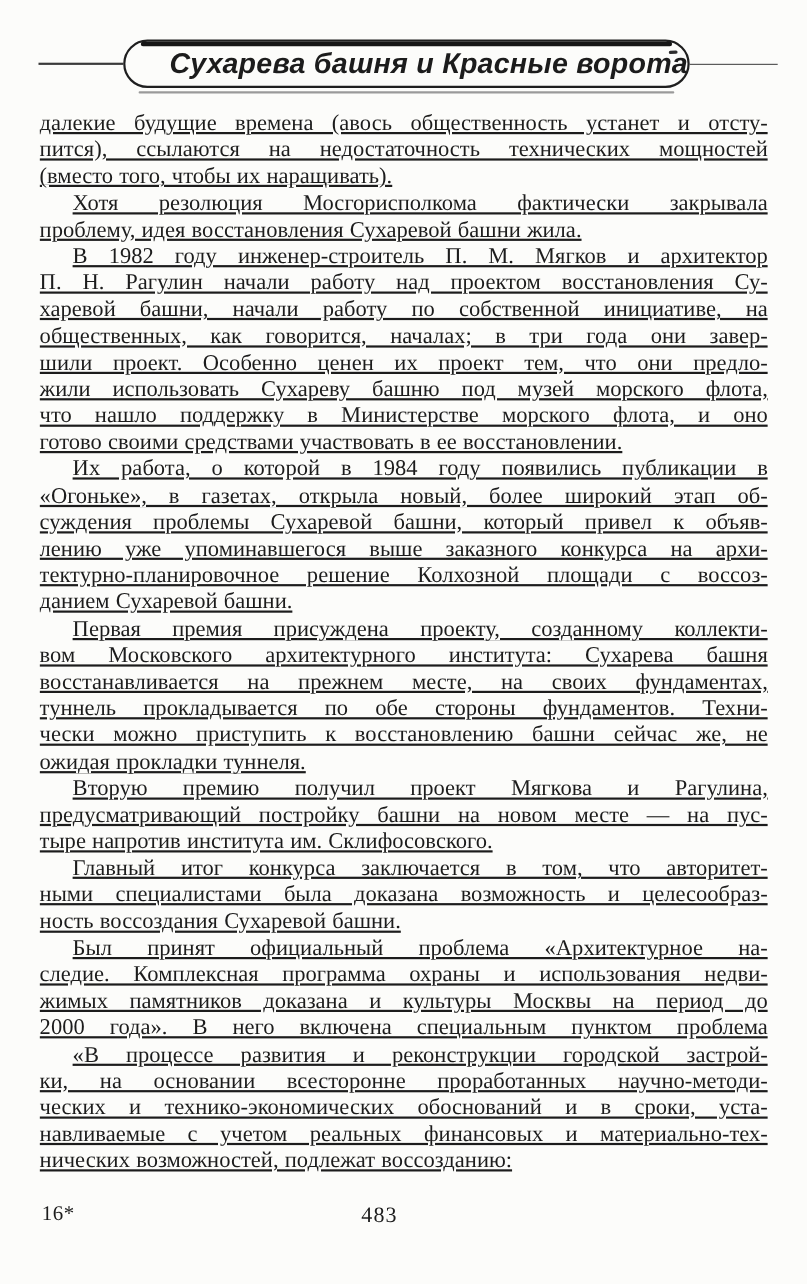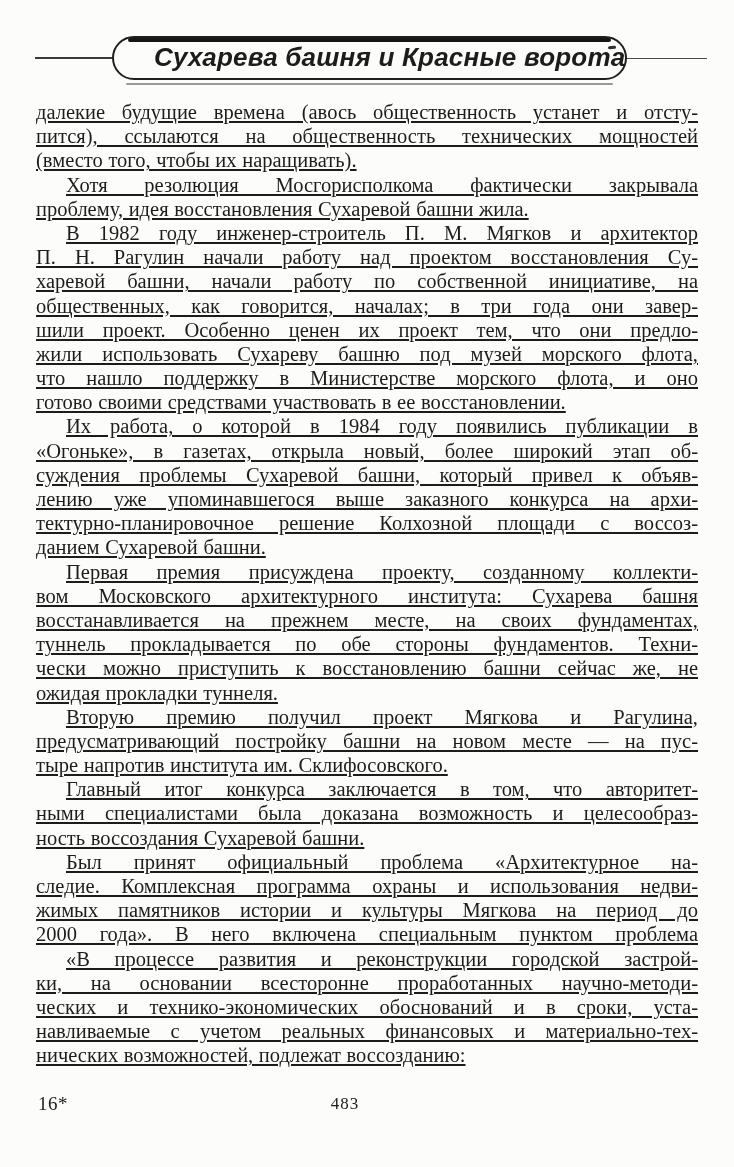--- a/index.html
+++ b/index.html
@@ -97,39 +97,39 @@
     position: absolute;
     top: 1093px; left: 38px;
     font-size: 19px;
     letter-spacing: 0.5px;
   }
   .page-number {
     position: absolute;
     top: 1094px; left: 0;
     width: 690px;
     text-align: center;
-    font-size: 17px;
+    font-size: 20px;
     letter-spacing: 1px;
   }
 </style>
 </head>
 <body>
 
 <div class="ornament">
   <div class="rule left"></div>
   <div class="cartouche">
     <span class="title">Сухарева башня и Красные ворота</span>
   </div>
   <div class="rule right"></div>
 </div>
 <div class="speck"></div>
 
 <div class="text-block">
     <div class="line">далекие будущие времена (авось общественность устанет и отсту-</div>
-    <div class="line">пится), ссылаются на общественность технических мощностей</div>
+    <div class="line">пится), ссылаются на недостаточность технических мощностей</div>
     <div class="line end">(вместо того, чтобы их наращивать).</div>
     <div class="line indent">Хотя резолюция Мосгорисполкома фактически закрывала</div>
     <div class="line end">проблему, идея восстановления Сухаревой башни жила.</div>
     <div class="line indent">В 1982 году инженер-строитель П. М. Мягков и архитектор</div>
     <div class="line">П. Н. Рагулин начали работу над проектом восстановления Су-</div>
     <div class="line">харевой башни, начали работу по собственной инициативе, на</div>
     <div class="line">общественных, как говорится, началах; в три года они завер-</div>
     <div class="line">шили проект. Особенно ценен их проект тем, что они предло-</div>
     <div class="line">жили использовать Сухареву башню под музей морского флота,</div>
     <div class="line">что нашло поддержку в Министерстве морского флота, и оно</div>
@@ -147,21 +147,21 @@
     <div class="line">чески можно приступить к восстановлению башни сейчас же, не</div>
     <div class="line end">ожидая прокладки туннеля.</div>
     <div class="line indent">Вторую премию получил проект Мягкова и Рагулина,</div>
     <div class="line">предусматривающий постройку башни на новом месте — на пус-</div>
     <div class="line end">тыре напротив института им. Склифосовского.</div>
     <div class="line indent">Главный итог конкурса заключается в том, что авторитет-</div>
     <div class="line">ными специалистами была доказана возможность и целесообраз-</div>
     <div class="line end">ность воссоздания Сухаревой башни.</div>
     <div class="line indent">Был принят официальный проблема «Архитектурное на-</div>
     <div class="line">следие. Комплексная программа охраны и использования недви-</div>
-    <div class="line">жимых памятников истории и культуры Мягкова на период до</div>
+    <div class="line">жимых памятников доказана и культуры Москвы на период до</div>
     <div class="line">2000 года». В него включена специальным пунктом проблема</div>
     <div class="line indent">«В процессе развития и реконструкции городской застрой-</div>
     <div class="line">ки, на основании всесторонне проработанных научно-методи-</div>
     <div class="line">ческих и технико-экономических обоснований и в сроки, уста-</div>
     <div class="line">навливаемые с учетом реальных финансовых и материально-тех-</div>
     <div class="line end">нических возможностей, подлежат воссозданию:</div>
   </div>
 
 <div class="signature-mark">16*</div>
 <div class="page-number">483</div>

